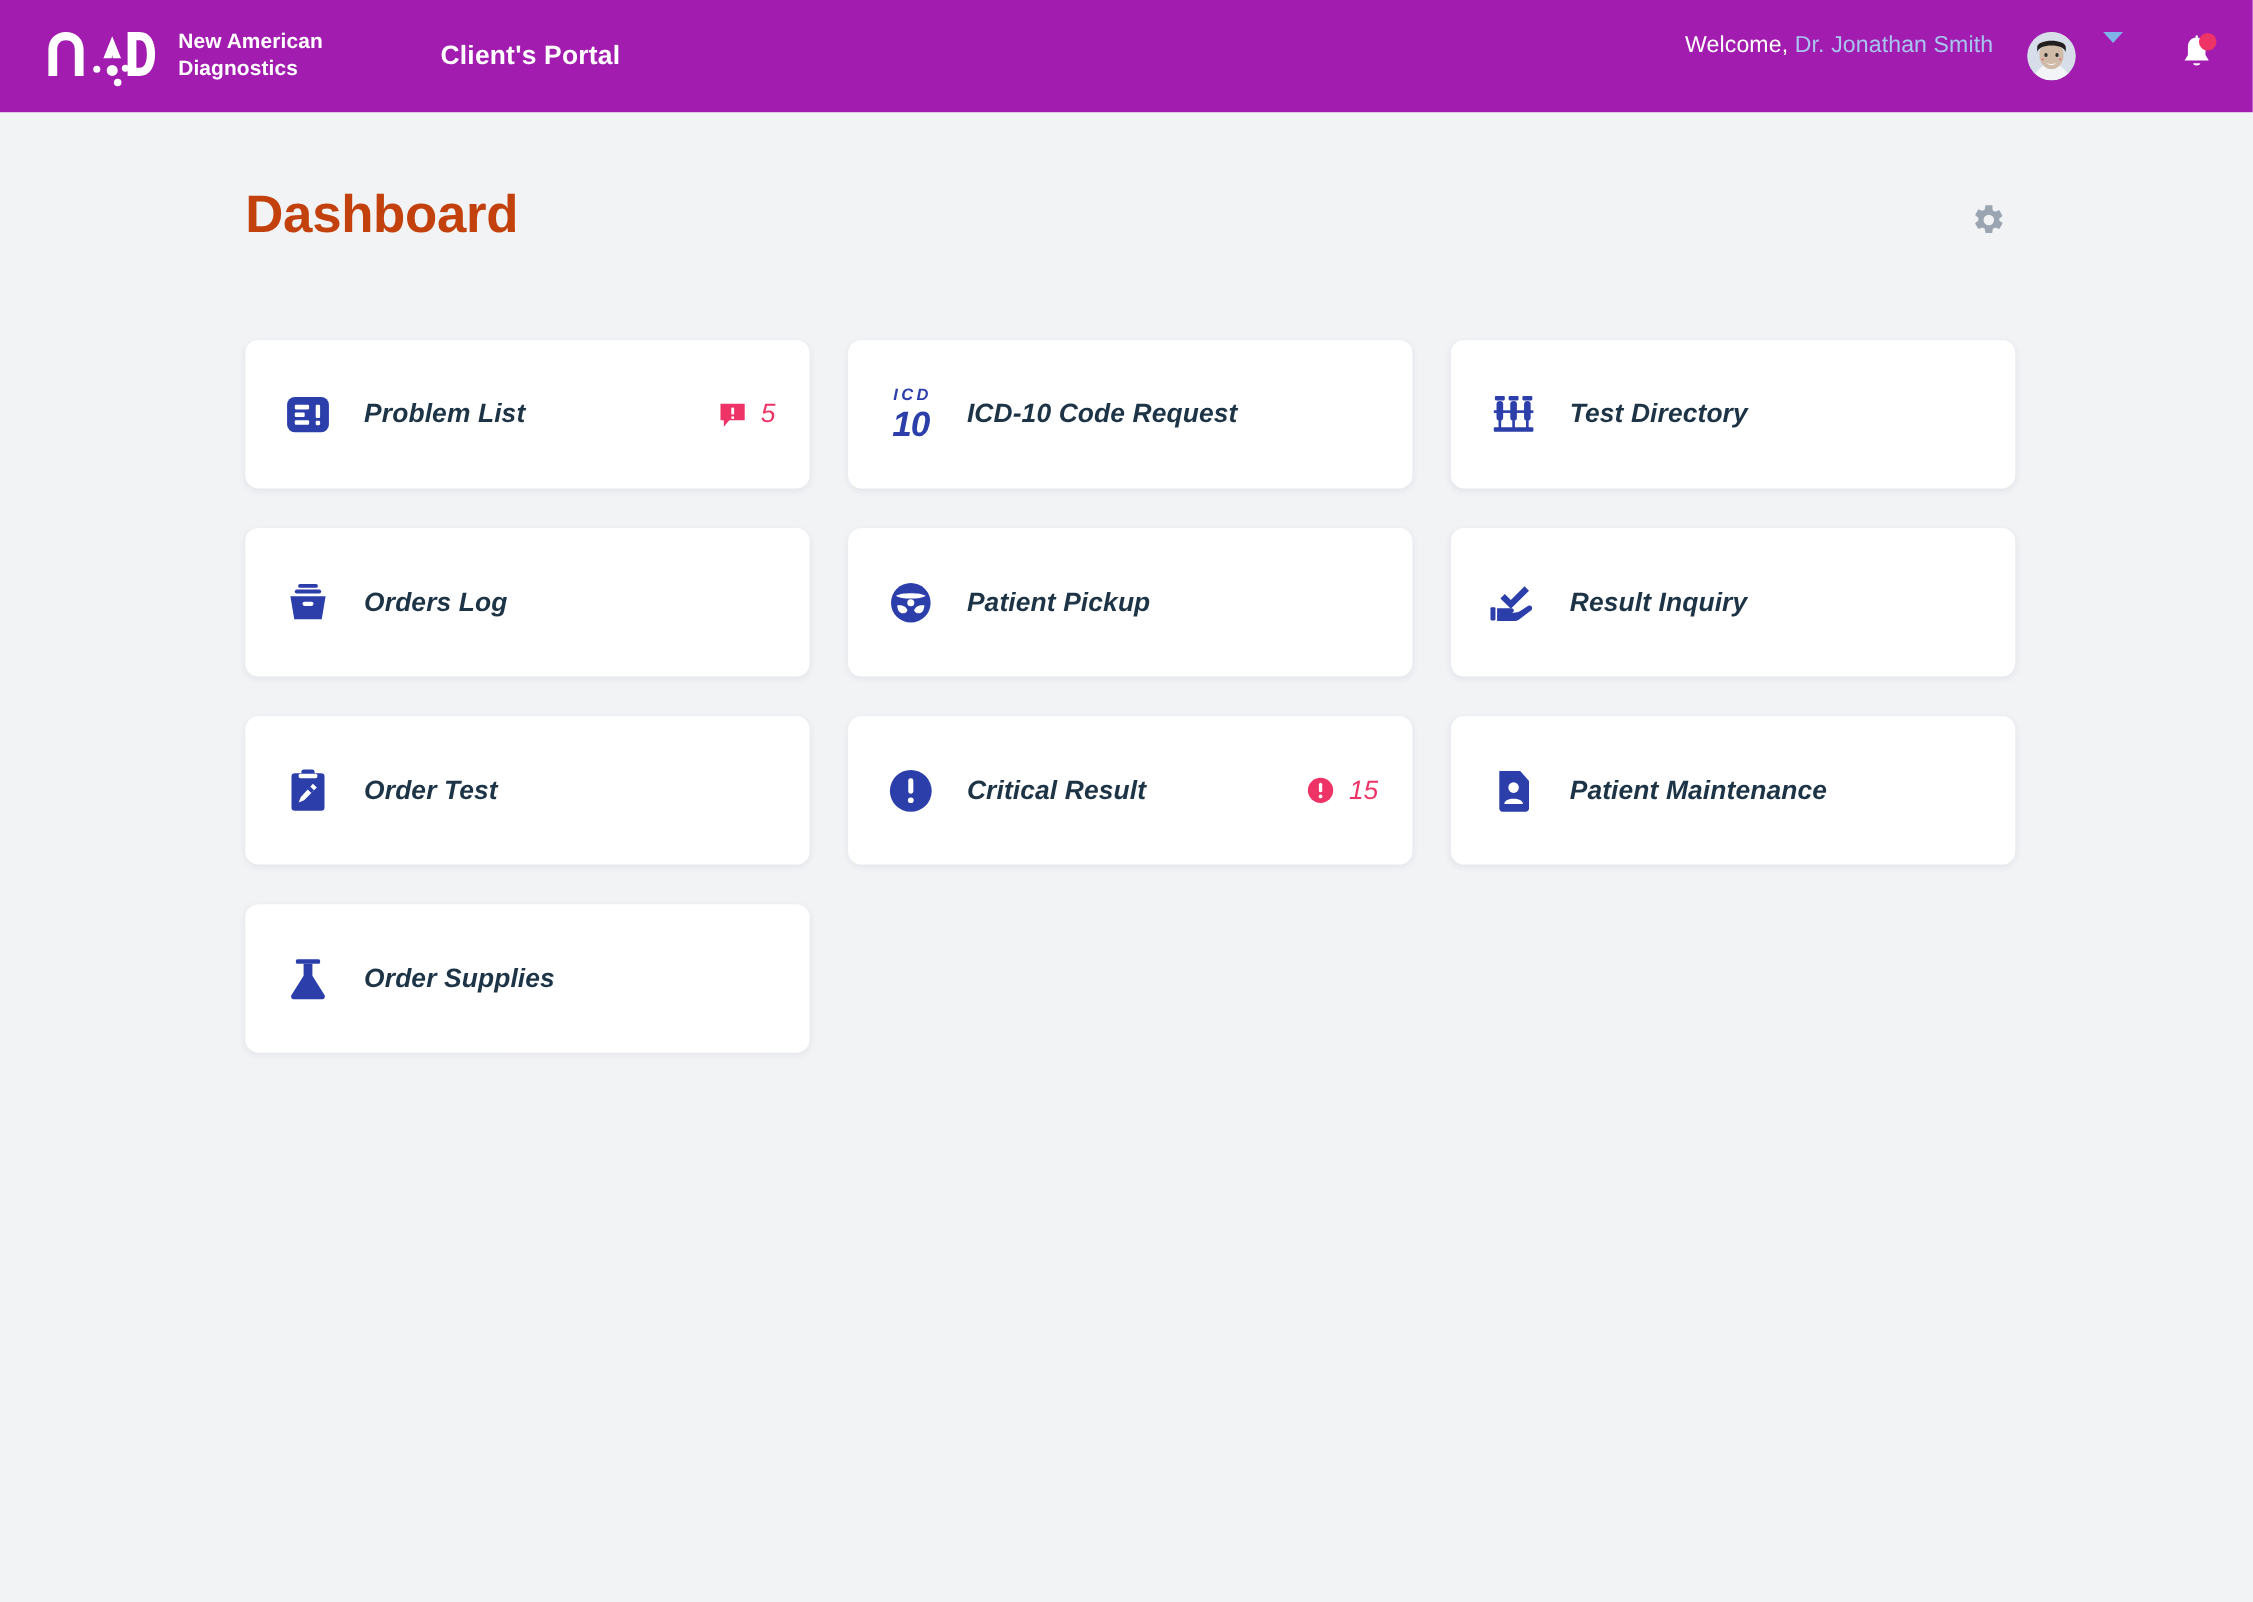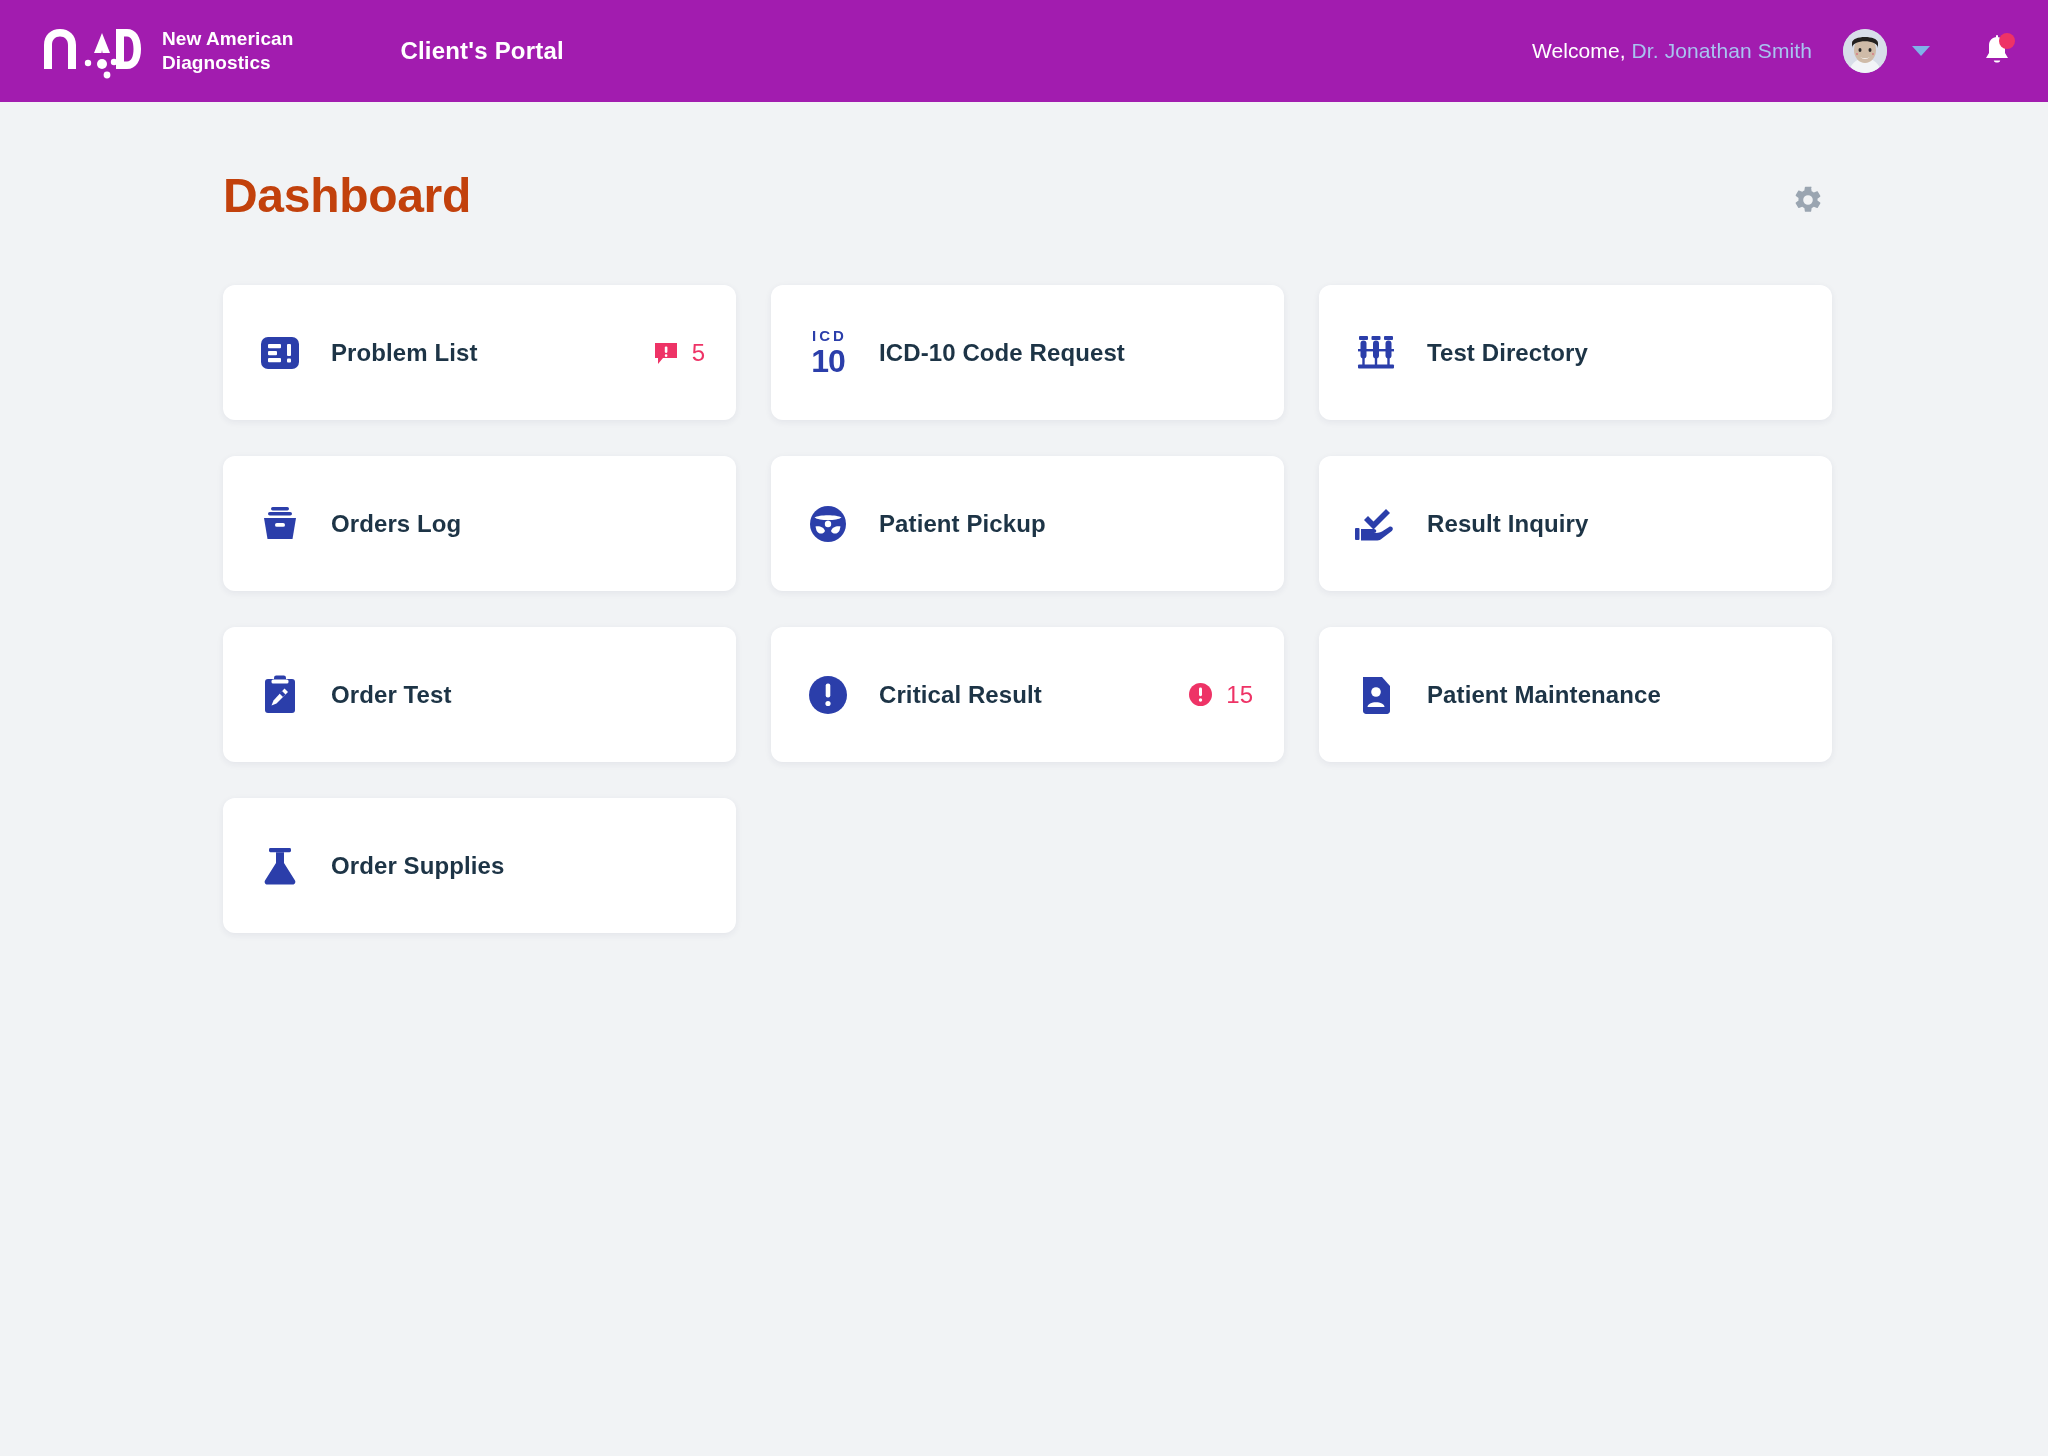--- a/index.html
+++ b/index.html
@@ -32,21 +32,20 @@
   .portal-title {
     color: #ffffff;
     font-size: 24px;
     font-weight: bold;
     margin-left: 107px;
     letter-spacing: .2px;
   }
   .header-right {
     margin-left: auto;
     display: flex;
-    align-items: center;
     gap: 0;
   }
   .welcome {
     font-size: 21px;
     color: #ffffff;
     white-space: nowrap;
     letter-spacing: .1px;
   }
   .welcome .username { color: #a8c4f0; }
   .avatar {
@@ -95,24 +94,25 @@
   }
   .gear-btn {
     margin-left: auto;
     width: 34px; height: 34px;
     display: flex; align-items: center; justify-content: center;
     margin-top: 8px;
   }
 
   
   .grid {
-    margin-top: 62px;
+    margin-top: 86px;
     display: grid;
     grid-template-columns: repeat(3, 513px);
     gap: 36px 35px;
+    font-style: italic;
   }
   .card {
     height: 135px;
     background: #ffffff;
     border-radius: 12px;
     box-shadow: 0 2px 7px rgba(37,49,92,.07);
     display: flex;
     align-items: center;
     padding: 0 31px 0 32px;
   }

